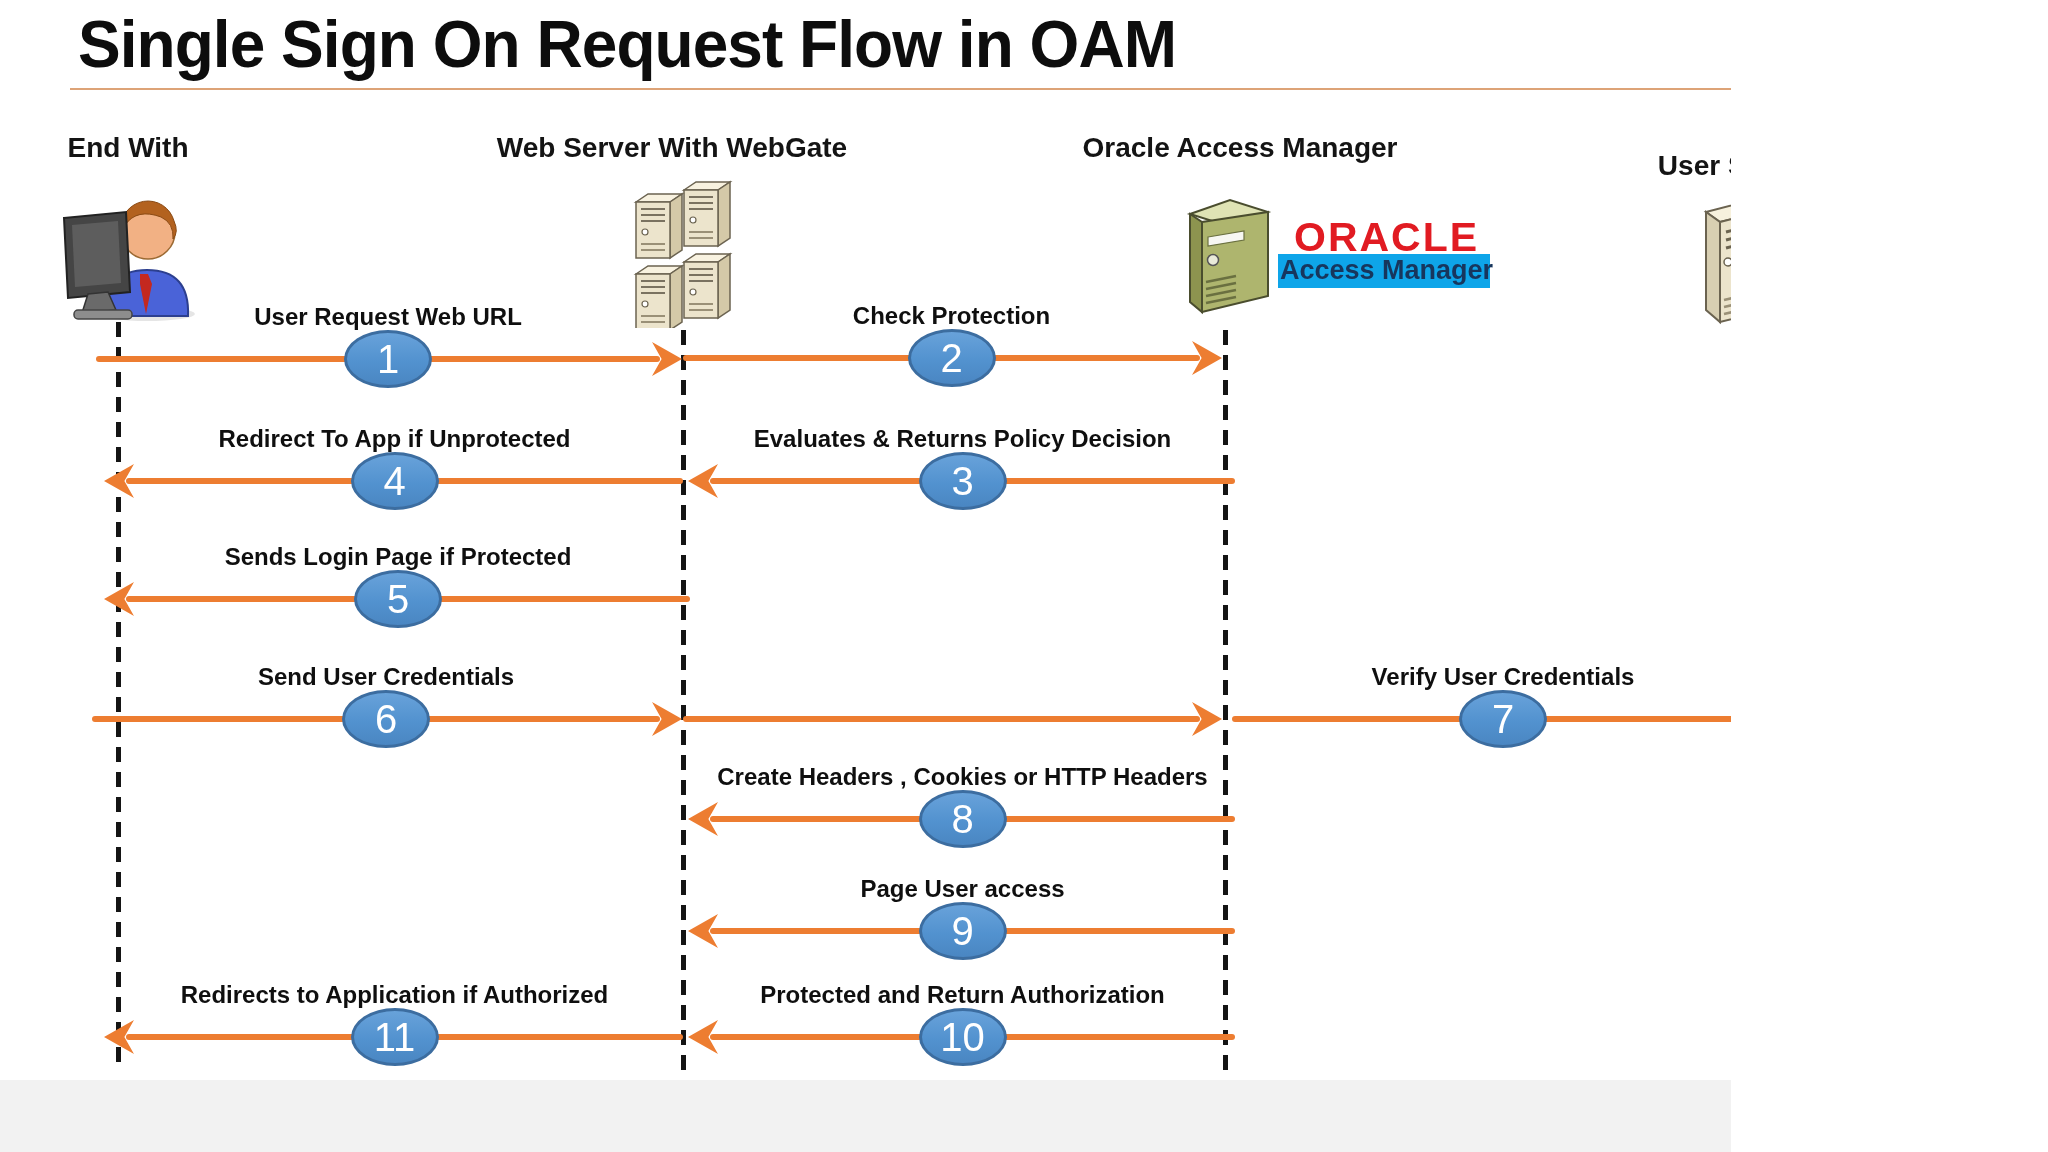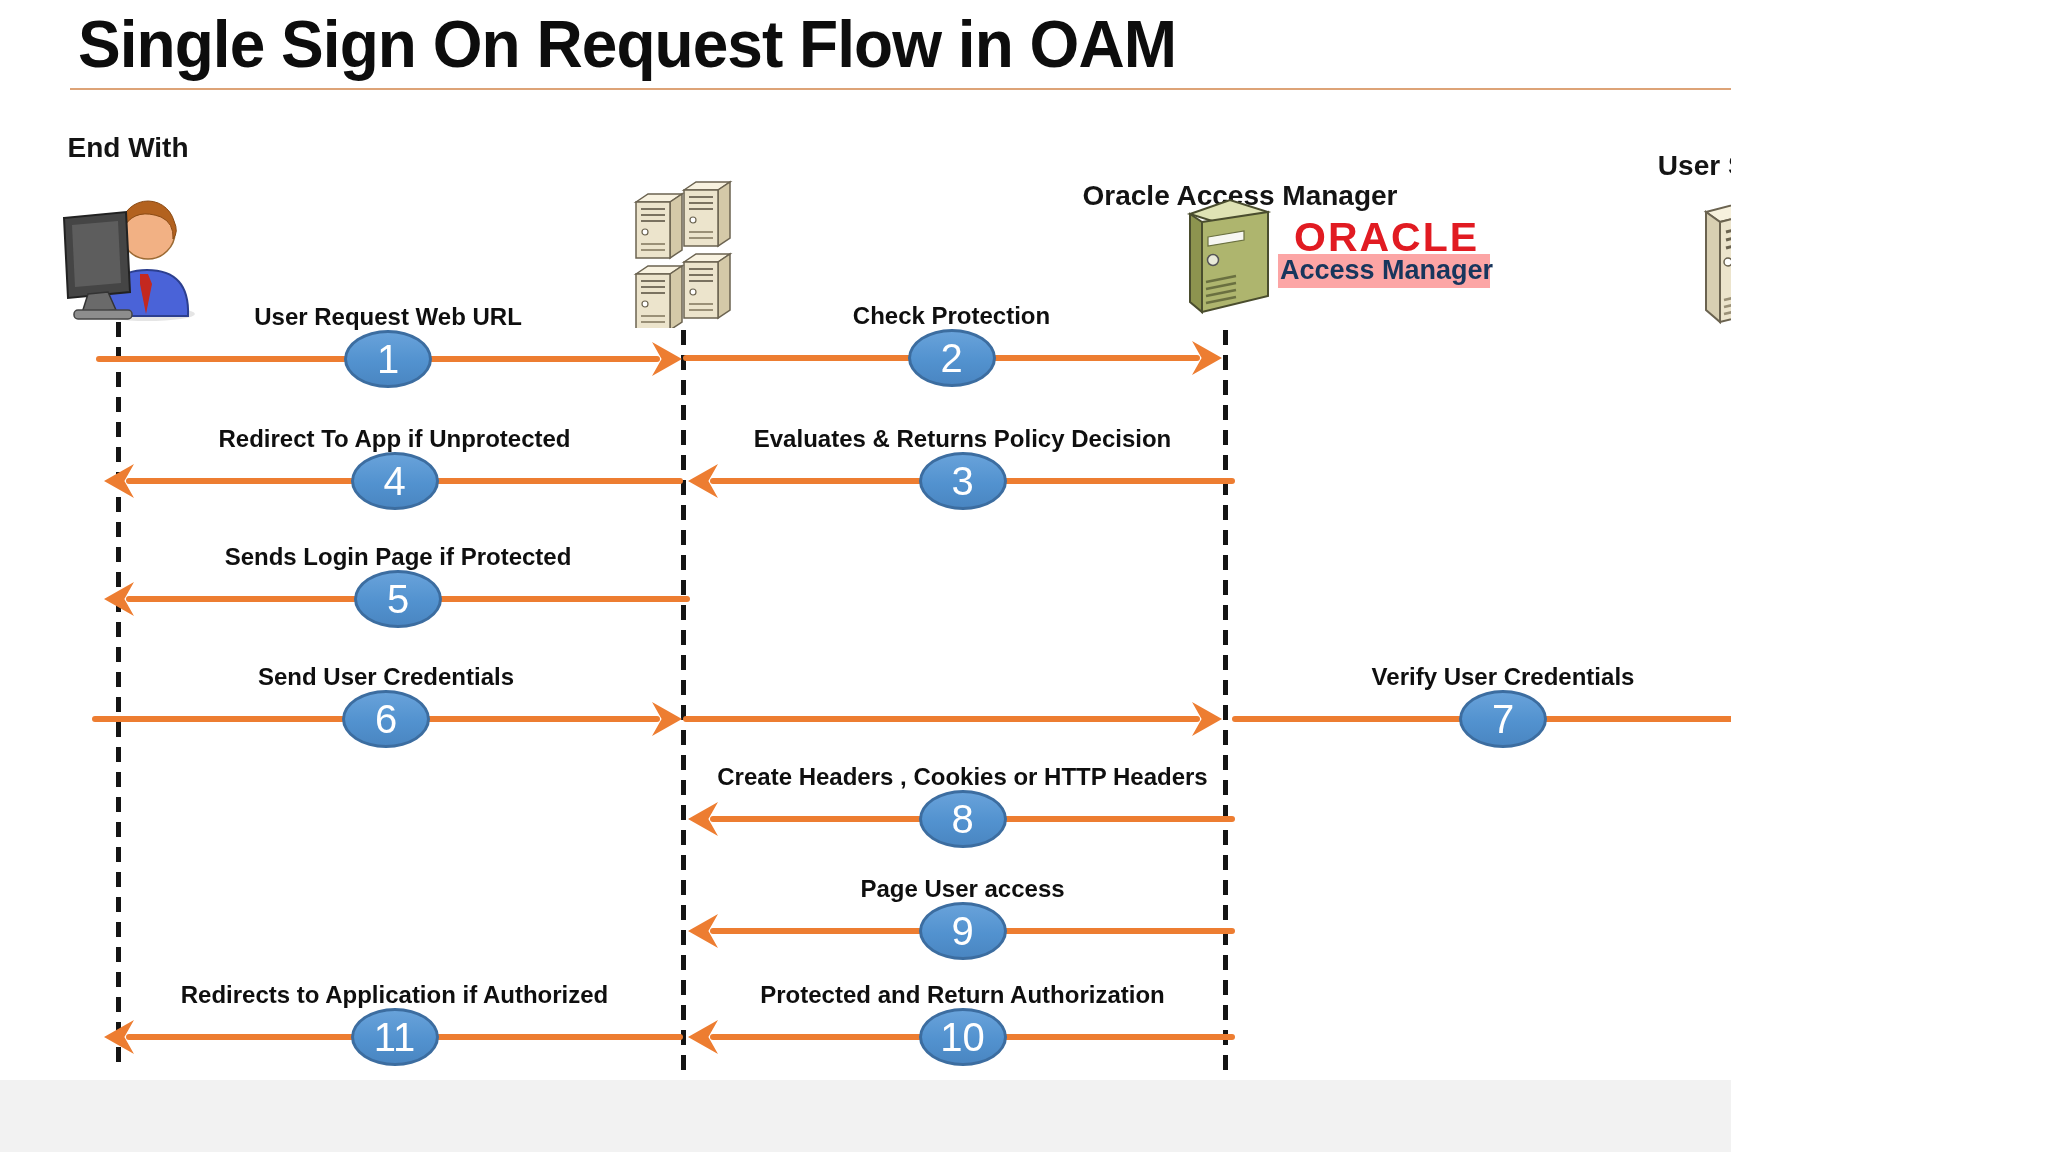--- a/index.html
+++ b/index.html
@@ -20,21 +20,21 @@
     white-space:nowrap;color:#141414;
   }
   .lifeline{
     position:absolute;width:5px;
     background:repeating-linear-gradient(to bottom,#141414 0 15px,transparent 15px 25px);
   }
   .icon{position:absolute;}
   
   .oam-logo{position:absolute;left:1278px;top:220px;width:212px;}
   .oam-logo .l1{font-size:41px;font-weight:700;color:#e11b22;letter-spacing:2px;line-height:34px;padding-left:16px;}
-  .oam-logo .l2{font-size:27px;font-weight:700;color:#17365d;background:#fca5a5;line-height:32px;padding:0 6px 2px 2px;white-space:nowrap;}
+  .oam-logo .l2{font-size:27px;font-weight:700;color:#17365d;background:#0ea5e9;line-height:32px;padding:0 6px 2px 2px;white-space:nowrap;}
   
   .msg{position:absolute;height:0;}
   .msg .line{position:absolute;top:-3px;height:6px;background:#ED7D31;border-radius:3px;left:0;right:0;}
   .msg.to-right .line{right:20px;}
   .msg.to-left  .line{left:20px;}
   .head{position:absolute;width:30px;height:34px;background:#ED7D31;top:-17px;}
   .head.r{right:-2px;clip-path:polygon(0 0,100% 50%,0 100%,32% 50%);}
   .head.l{left:-2px;clip-path:polygon(100% 0,0 50%,100% 100%,68% 50%);}
   .msg-label{
     position:absolute;top:-56px;left:50%;transform:translateX(-50%);
@@ -52,21 +52,22 @@
 </style>
 </head>
 <body>
 
 <div id="stage">
 
   <div class="title">Single Sign On Request Flow in OAM</div>
   <div class="title-rule"></div>
 
   <div class="actor-label" style="left:128px;top:132px;">End With</div>
-  <div class="actor-label" style="left:1240px;top:132px;margin-top:48px;">Oracle Access Manager</div>
+  <div class="actor-label" style="left:672px;top:132px;">Web Server With WebGate</div>
+  <div class="actor-label" style="left:1240px;top:132px;">Oracle Access Manager</div>
   <div class="actor-label" style="left:1780px;top:150px;">User Store (LDAP)</div>
 
   <svg class="icon" style="left:52px;top:182px;" width="145" height="140" viewBox="0 0 145 140">
     <ellipse cx="95" cy="132" rx="48" ry="7" fill="#000" opacity=".10"></ellipse>
     <path d="M54 134 q-2 -46 41 -46 q43 0 41 46 z" fill="#4a63d8" stroke="#2c3f8f" stroke-width="2"></path>
     <path d="M88 92 l8 0 l4 10 l-6 30 l-6 -30 z" fill="#c4281f"></path>
     <circle cx="96" cy="50" r="27" fill="#f2b184" stroke="#9c6a33" stroke-width="1.5"></circle>
     <path d="M69 48 a27 27 0 0 1 53 -9 q5 11 -1 18 q1 -16 -12 -22 q-24 -9 -36 8 z" fill="#b3621f" stroke="#8a4a14" stroke-width="1"></path>
     <g>
       <path d="M12 36 l62 -6 l4 80 l-62 6 z" fill="#454545" stroke="#222" stroke-width="2"></path>

